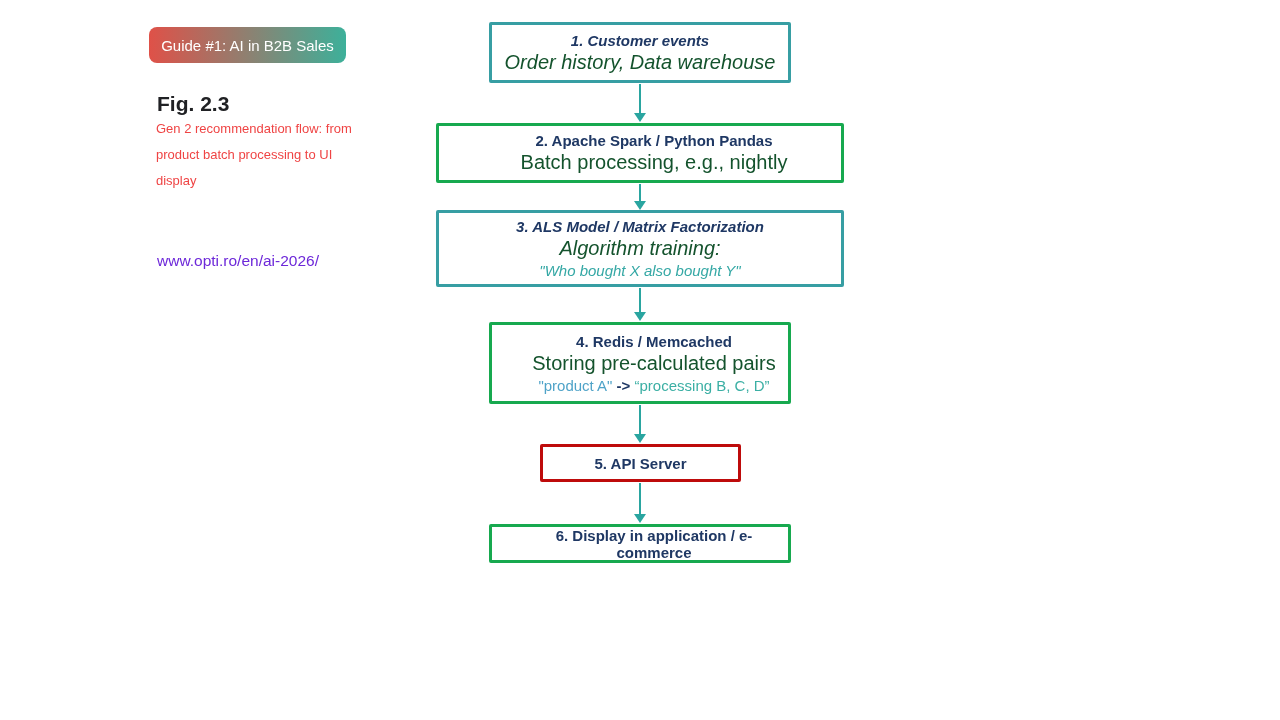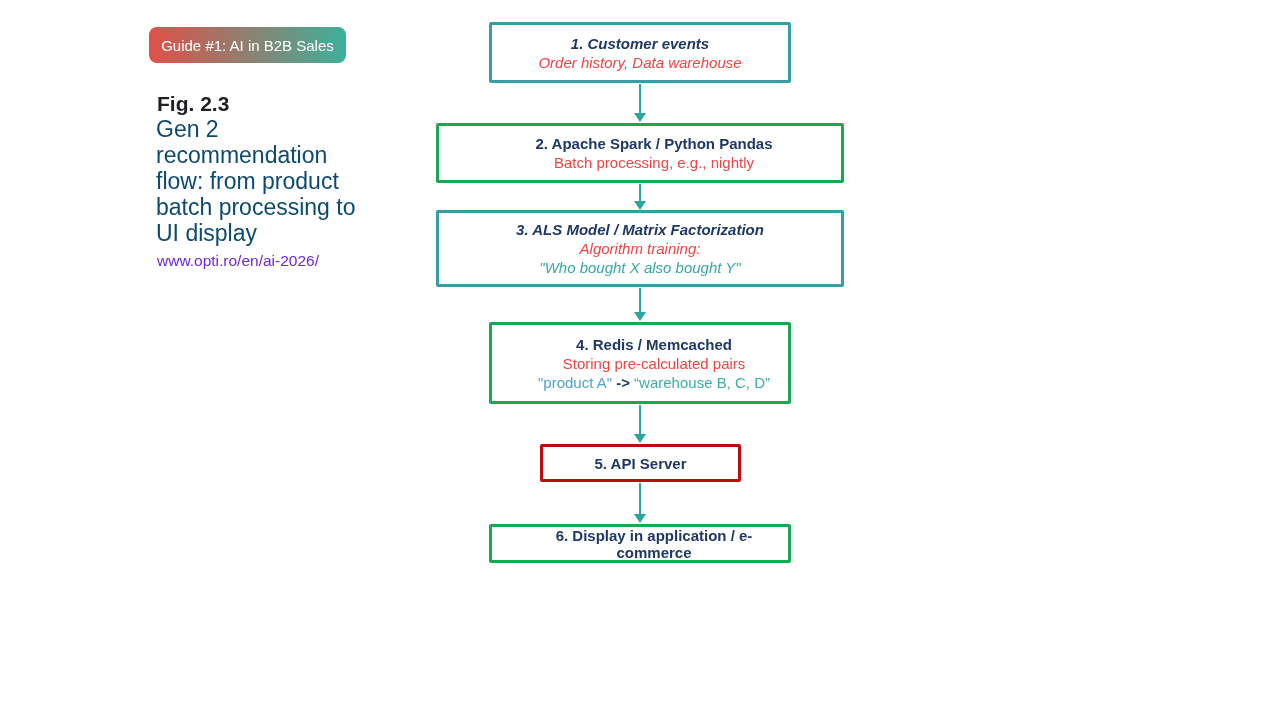--- a/index.html
+++ b/index.html
@@ -26,21 +26,21 @@
   }
   .fig-label {
     position: absolute;
     left: 157px; top: 92px;
     font-size: 21px; font-weight: 700; color: #202124;
   }
   .fig-caption {
     position: absolute;
     left: 156px; top: 116px;
     width: 205px;
-    font-size: 23px; color: #0c4a6e;
+    font-size: 13px; color: #ef4444;
     line-height: 26px;
   }
   .fig-url {
     position: absolute;
     left: 157px; top: 252px;
     font-size: 15.5px; color: #6d28d9;
   }
 
   
   .node {
@@ -52,21 +52,21 @@
     display: flex; flex-direction: column;
     align-items: center; justify-content: center;
     text-align: center;
     row-gap: 2px;
   }
   .node.teal  { border-color: #379EA3; font-style: italic; }
   .node.green { border-color: #17A94F; padding-left: 28px; }
   .node.red   { border-color: #BE0B0B; }
 
   .node .title    { font-size: 15px; font-weight: 700; color: #1F3864; }
-  .node .subtitle { font-size: 15px; color: #ef4444; }
+  .node .subtitle { font-size: 20px; color: #14532d; }
   .node .quote    { font-size: 15px; color: #35A8A5; }
   .node .pair     { font-size: 15px; }
   .pair .from { color: #4FA3C8; }
   .pair .sep  { color: #1F3864; font-weight: 700; }
   .pair .to   { color: #3BAFA4; }
 
   #node-1 { left: 489px; top: 22px;  width: 302px; height: 61px; }
   #node-2 { left: 436px; top: 123px; width: 408px; height: 60px; }
   #node-3 { left: 436px; top: 210px; width: 408px; height: 77px; }
   #node-4 { left: 489px; top: 322px; width: 302px; height: 82px; }
@@ -124,21 +124,21 @@
     <div class="title">3. ALS Model / Matrix Factorization</div>
     <div class="subtitle">Algorithm training:</div>
     <div class="quote">"Who bought X also bought Y"</div>
   </div>
 
   <div id="arrow-3" class="arrow"></div>
 
   <div id="node-4" class="node green">
     <div class="title">4. Redis / Memcached</div>
     <div class="subtitle">Storing pre-calculated pairs</div>
-    <div class="pair"><span class="from">"product A"</span><span class="sep"> -&gt; </span><span class="to">“warehouse B, C, D”</span></div>
+    <div class="pair"><span class="from">"product A"</span><span class="sep"> -&gt; </span><span class="to">“processing B, C, D”</span></div>
   </div>
 
   <div id="arrow-4" class="arrow"></div>
 
   <div id="node-5" class="node red">
     <div class="title">5. API Server</div>
   </div>
 
   <div id="arrow-5" class="arrow"></div>
 

